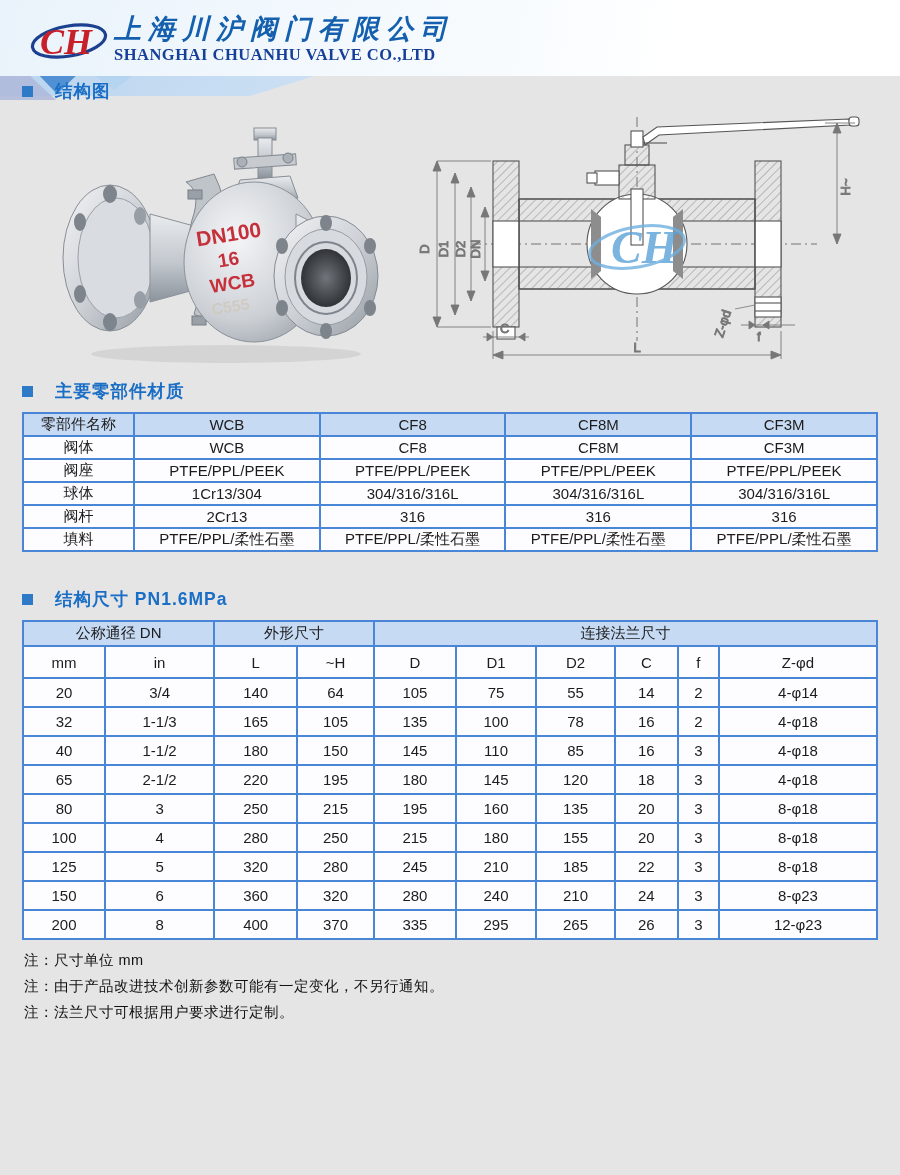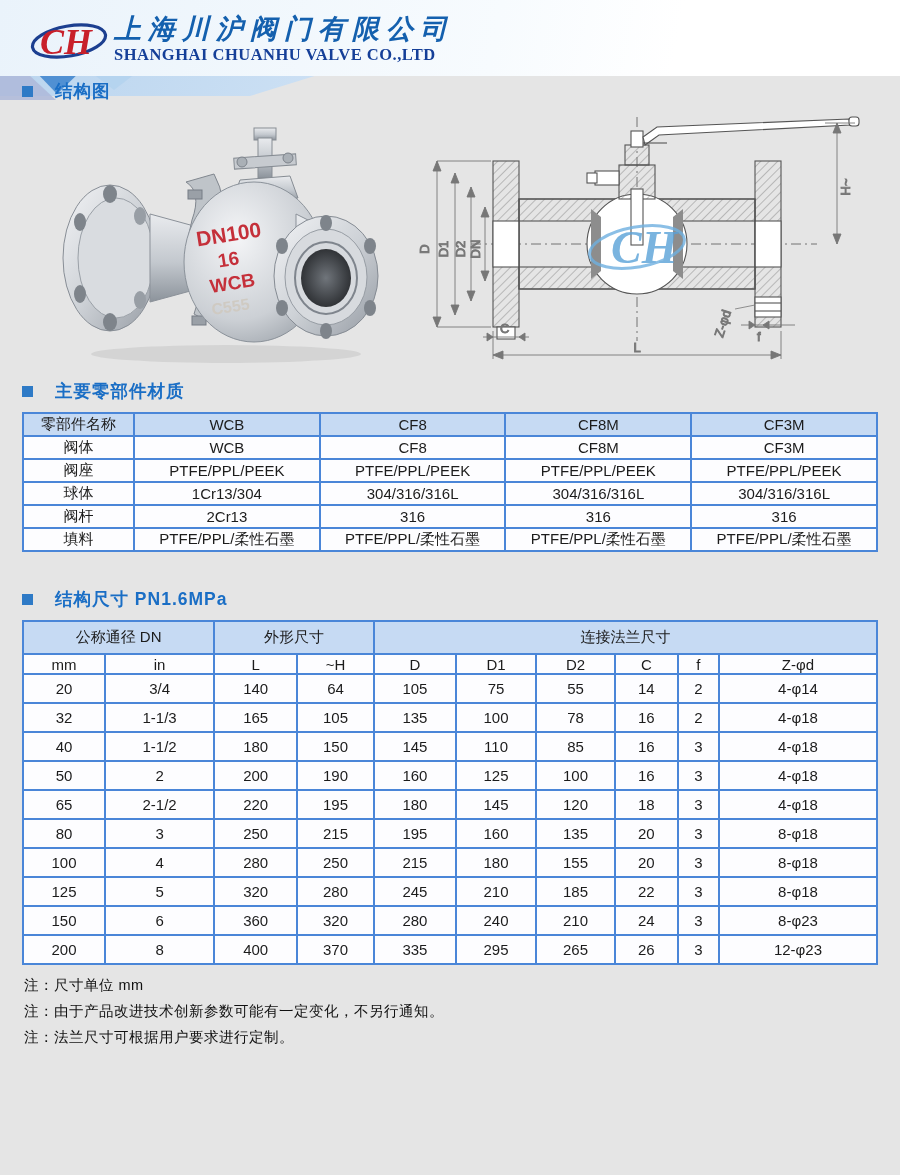--- a/index.html
+++ b/index.html
@@ -41,22 +41,22 @@
   .photo-box { width:335px; height:258px; margin-left:58px; flex:0 0 auto; }
   .drawing-box { width:470px; height:260px; margin-left:12px; flex:0 0 auto; }
 
   
   table { border-collapse:collapse; width:856px; margin:6px 22px 0 22px; table-layout:fixed; }
   th, td { border:2px solid #4a86d8; text-align:center; vertical-align:middle;
            font-size:15px; color:#1c1c1c; font-weight:normal; background:#fdfdff; }
   .materials-table th, .materials-table td { height:23px; }
   .materials-table thead th { background:#c6daf3; }
   .dims-table th, .dims-table td { height:29px; }
-  .dims-table thead .group-row th { background:#c6daf3; height:33px; }
-  .dims-table thead .sub-row th { background:#fdfdff; height:20px;margin-left:7px; }
+  .dims-table thead .group-row th { background:#c6daf3; height:25px; }
+  .dims-table thead .sub-row th { background:#fdfdff; height:32px;margin-left:7px; }
 
   
   .notes { margin:7px 0 0 24px; }
   .notes div { font-size:14.5px; color:#111; line-height:26px; letter-spacing:.5px; }
 </style>
 </head>
 <body>
 
 <div class="page">
 
@@ -388,32 +388,20 @@
           <td>180</td>
           <td>150</td>
           <td>145</td>
           <td>110</td>
           <td>85</td>
           <td>16</td>
           <td>3</td>
           <td>4-φ18</td>
         </tr>
         <tr>
-          <td>50</td>
-          <td>2</td>
-          <td>200</td>
-          <td>190</td>
-          <td>160</td>
-          <td>125</td>
-          <td>100</td>
-          <td>16</td>
-          <td>3</td>
-          <td>4-φ18</td>
-        </tr>
-        <tr>
           <td>65</td>
           <td>2-1/2</td>
           <td>220</td>
           <td>195</td>
           <td>180</td>
           <td>145</td>
           <td>120</td>
           <td>18</td>
           <td>3</td>
           <td>4-φ18</td>

